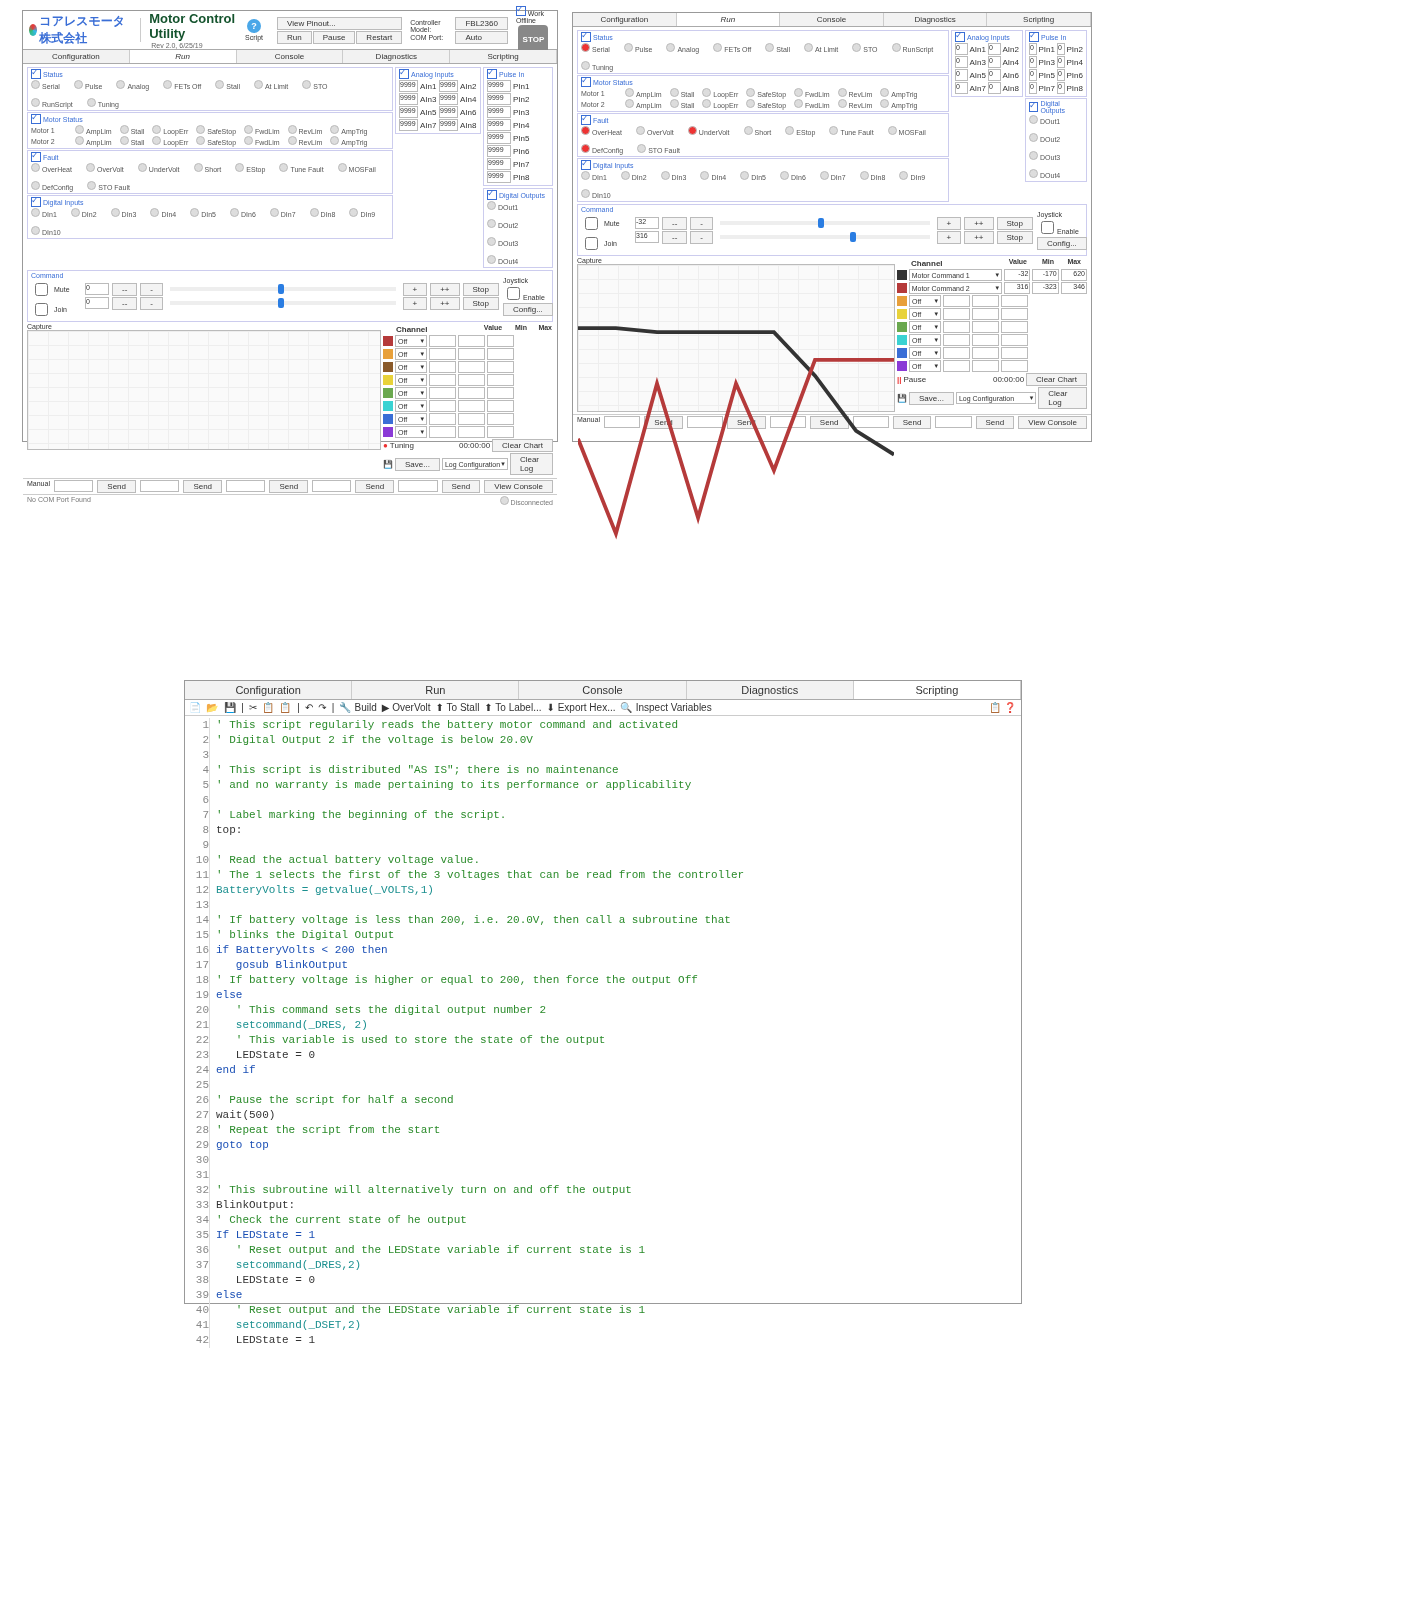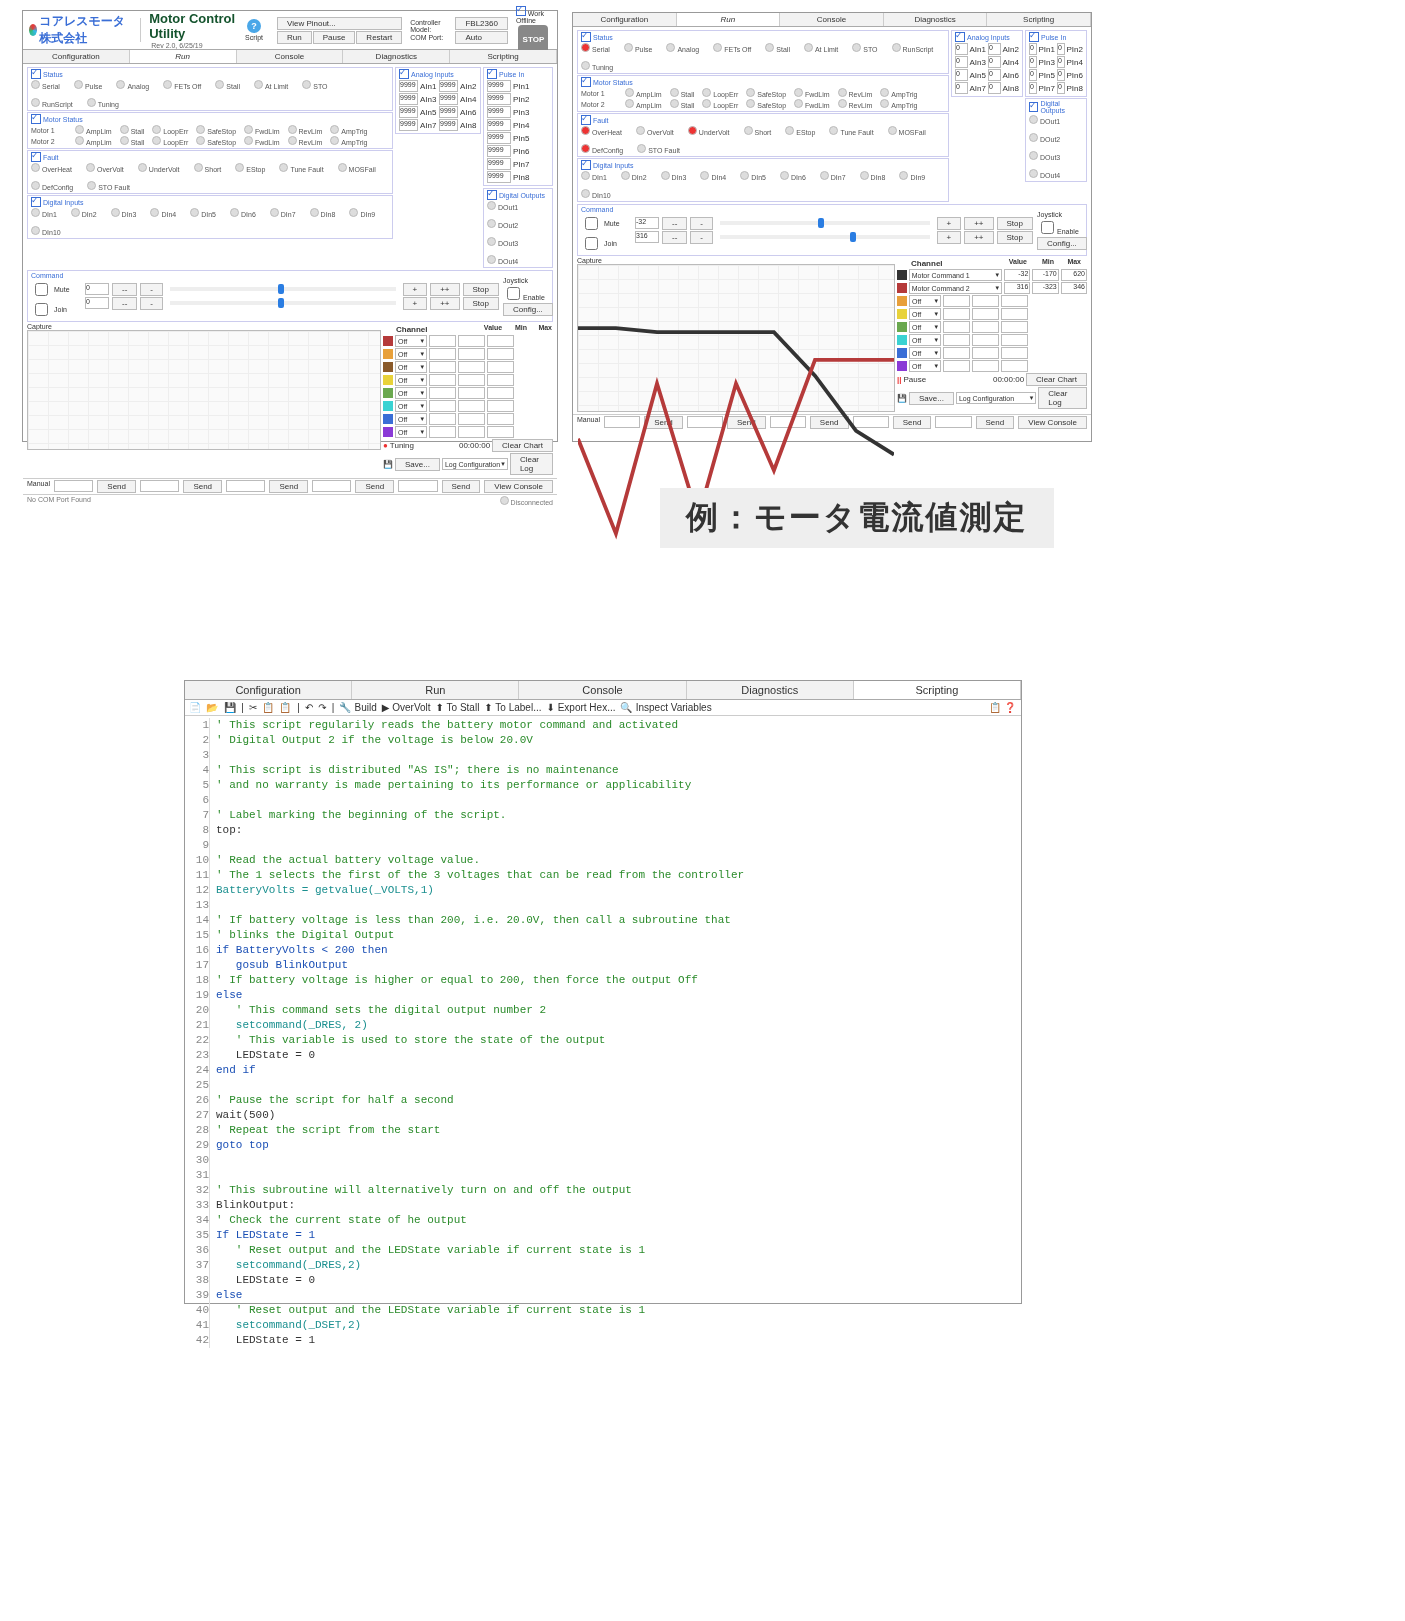--- a/index.html
+++ b/index.html
@@ -742,21 +742,20 @@
     <span class="tx"></span>
         <span class="btn">Send</span>
     <span class="tx"></span>
         <span class="btn">Send</span>
     <span class="tx"></span>
         <span class="btn">Send</span>
     <span class="btn">View Console</span>
   </div>
 </div>
 
-<div class="caption" style="left:660px;top:488px">例：モータ電流値測定</div>
 
 <div class="panel script-win" style="left:184px;top:680px;width:838px;height:624px">
   <div class="s-tabs">
     <div class="s-tab">Configuration</div>
     <div class="s-tab">Run</div>
     <div class="s-tab">Console</div>
     <div class="s-tab">Diagnostics</div>
     <div class="s-tab active">Scripting</div>
   </div>
   <div class="toolbar">

